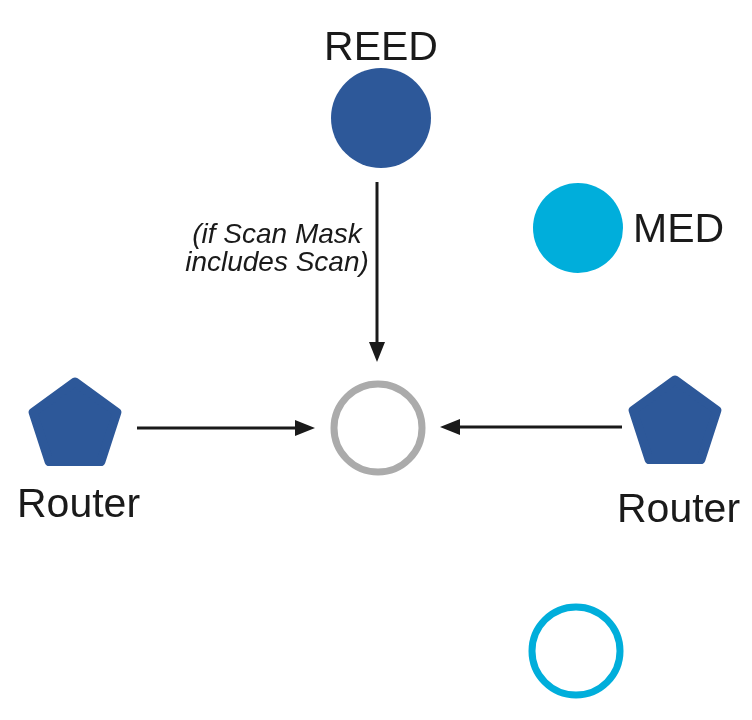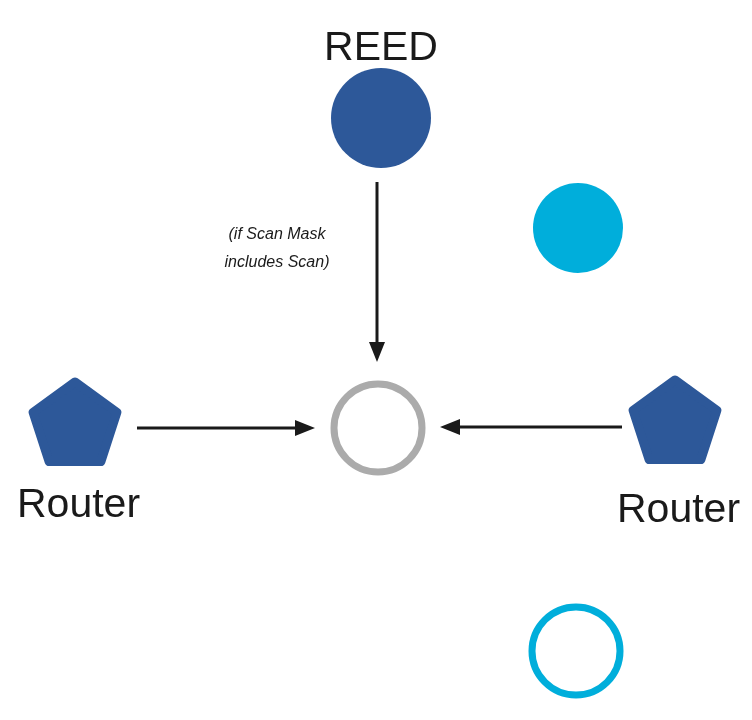--- a/index.html
+++ b/index.html
@@ -20,21 +20,21 @@
     position: absolute;
     font-size: 41px;
     line-height: 1.1;
     white-space: nowrap;
     color: #1a1a1a;
   }
   .label.centered { transform: translateX(-50%); }
   .note {
     position: absolute;
     font-style: italic;
-    font-size: 16px;
+    font-size: 28px;
     line-height: 28px;
     white-space: nowrap;
     color: #1a1a1a;
   }
   .note.centered { transform: translateX(-50%); text-align: center; }
 </style>
 </head>
 <body>
 
 <div class="stage">
@@ -54,20 +54,21 @@
     <circle cx="578" cy="228" r="45" fill="#00AEDB"></circle>
     <circle cx="378" cy="428" r="44" fill="#ffffff" stroke-width="7" stroke="#ABABAB"></circle>
     <circle cx="576" cy="651" r="44" fill="#ffffff" stroke-width="7" stroke="#00AEDB"></circle>
 
     <polygon points="75,382 116.9,412.4 100.9,461.6 49.1,461.6 33.1,412.4" stroke-width="9" stroke-linejoin="round" fill="#2D5899" stroke="#2D5899"></polygon>
     <polygon points="675,380 716.9,410.4 700.9,459.6 649.1,459.6 633.1,410.4" stroke-width="9" stroke-linejoin="round" fill="#2D5899" stroke="#2D5899"></polygon>
   </svg>
 
   <div class="label centered" style="left:381px; top:24px;">REED</div>
 
+  <div class="label" style="left:633px; top:206px;">MED</div>
 
   <div class="label" style="left:17px; top:481px;">Router</div>
 
   <div class="label" style="left:617px; top:486px;">Router</div>
 
 
   <div class="note centered" style="left:277px; top:220px;">
     <div>(if Scan Mask</div>
     <div>includes Scan)</div>
   </div>

